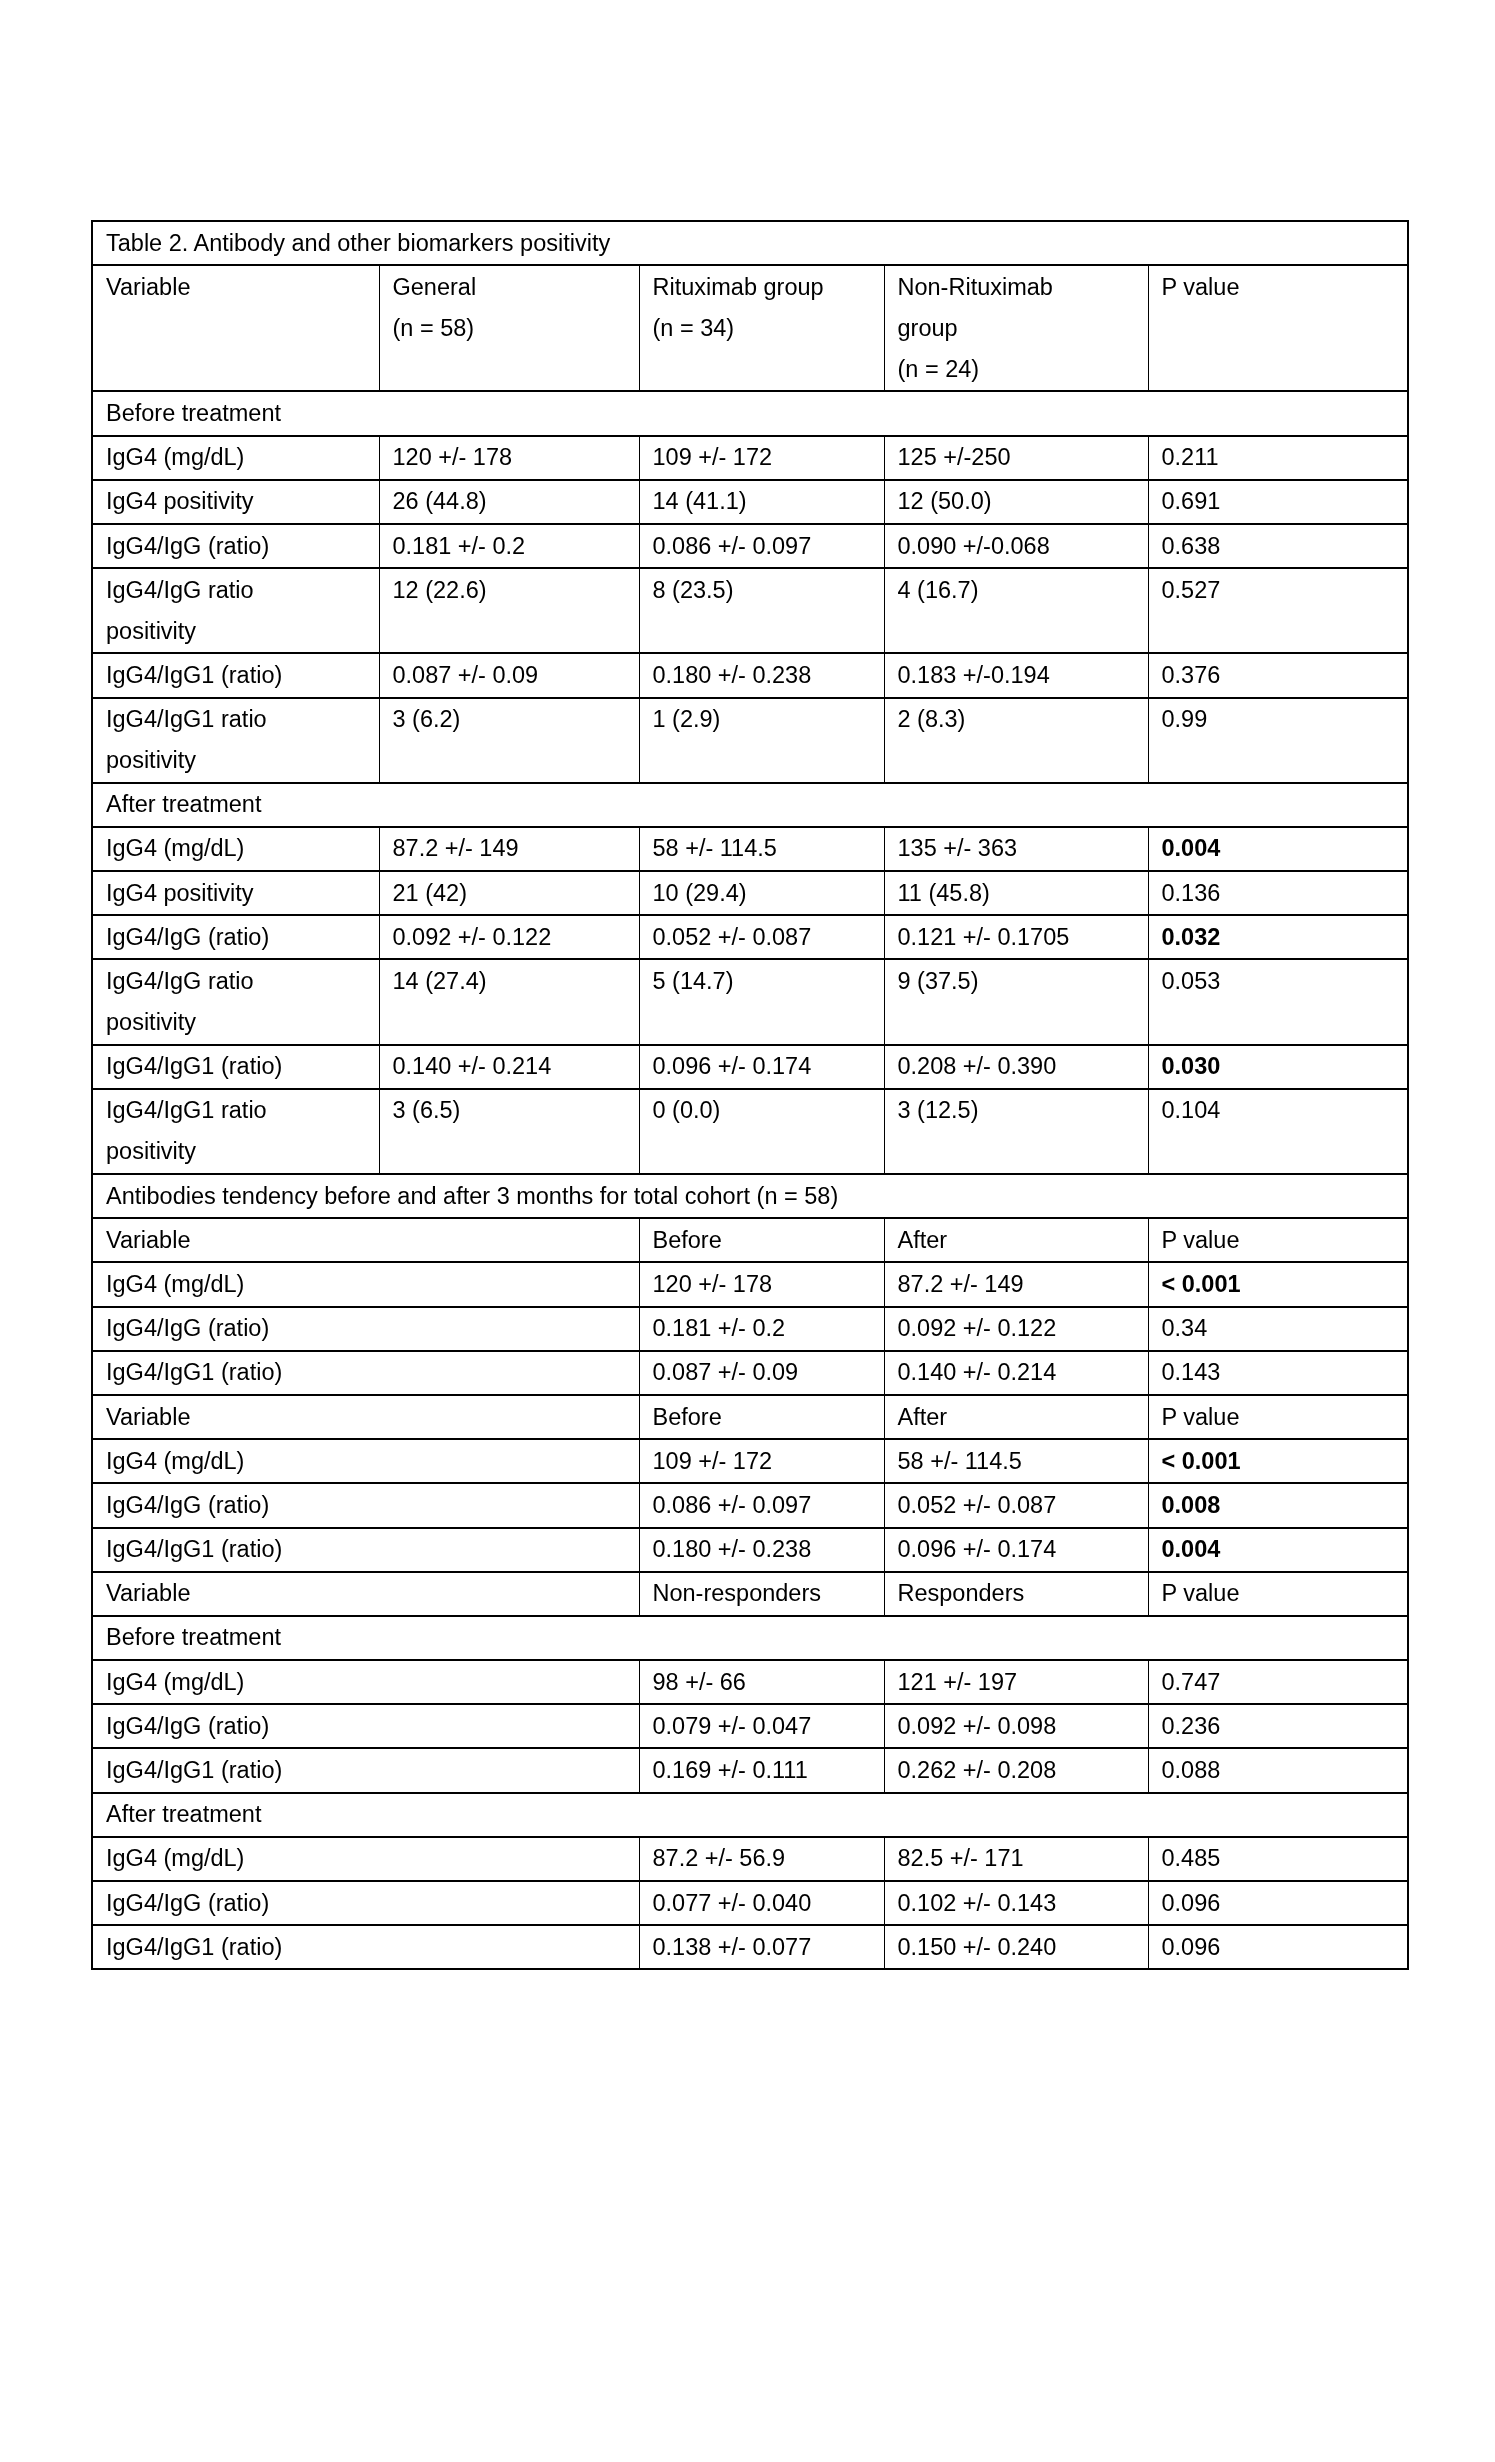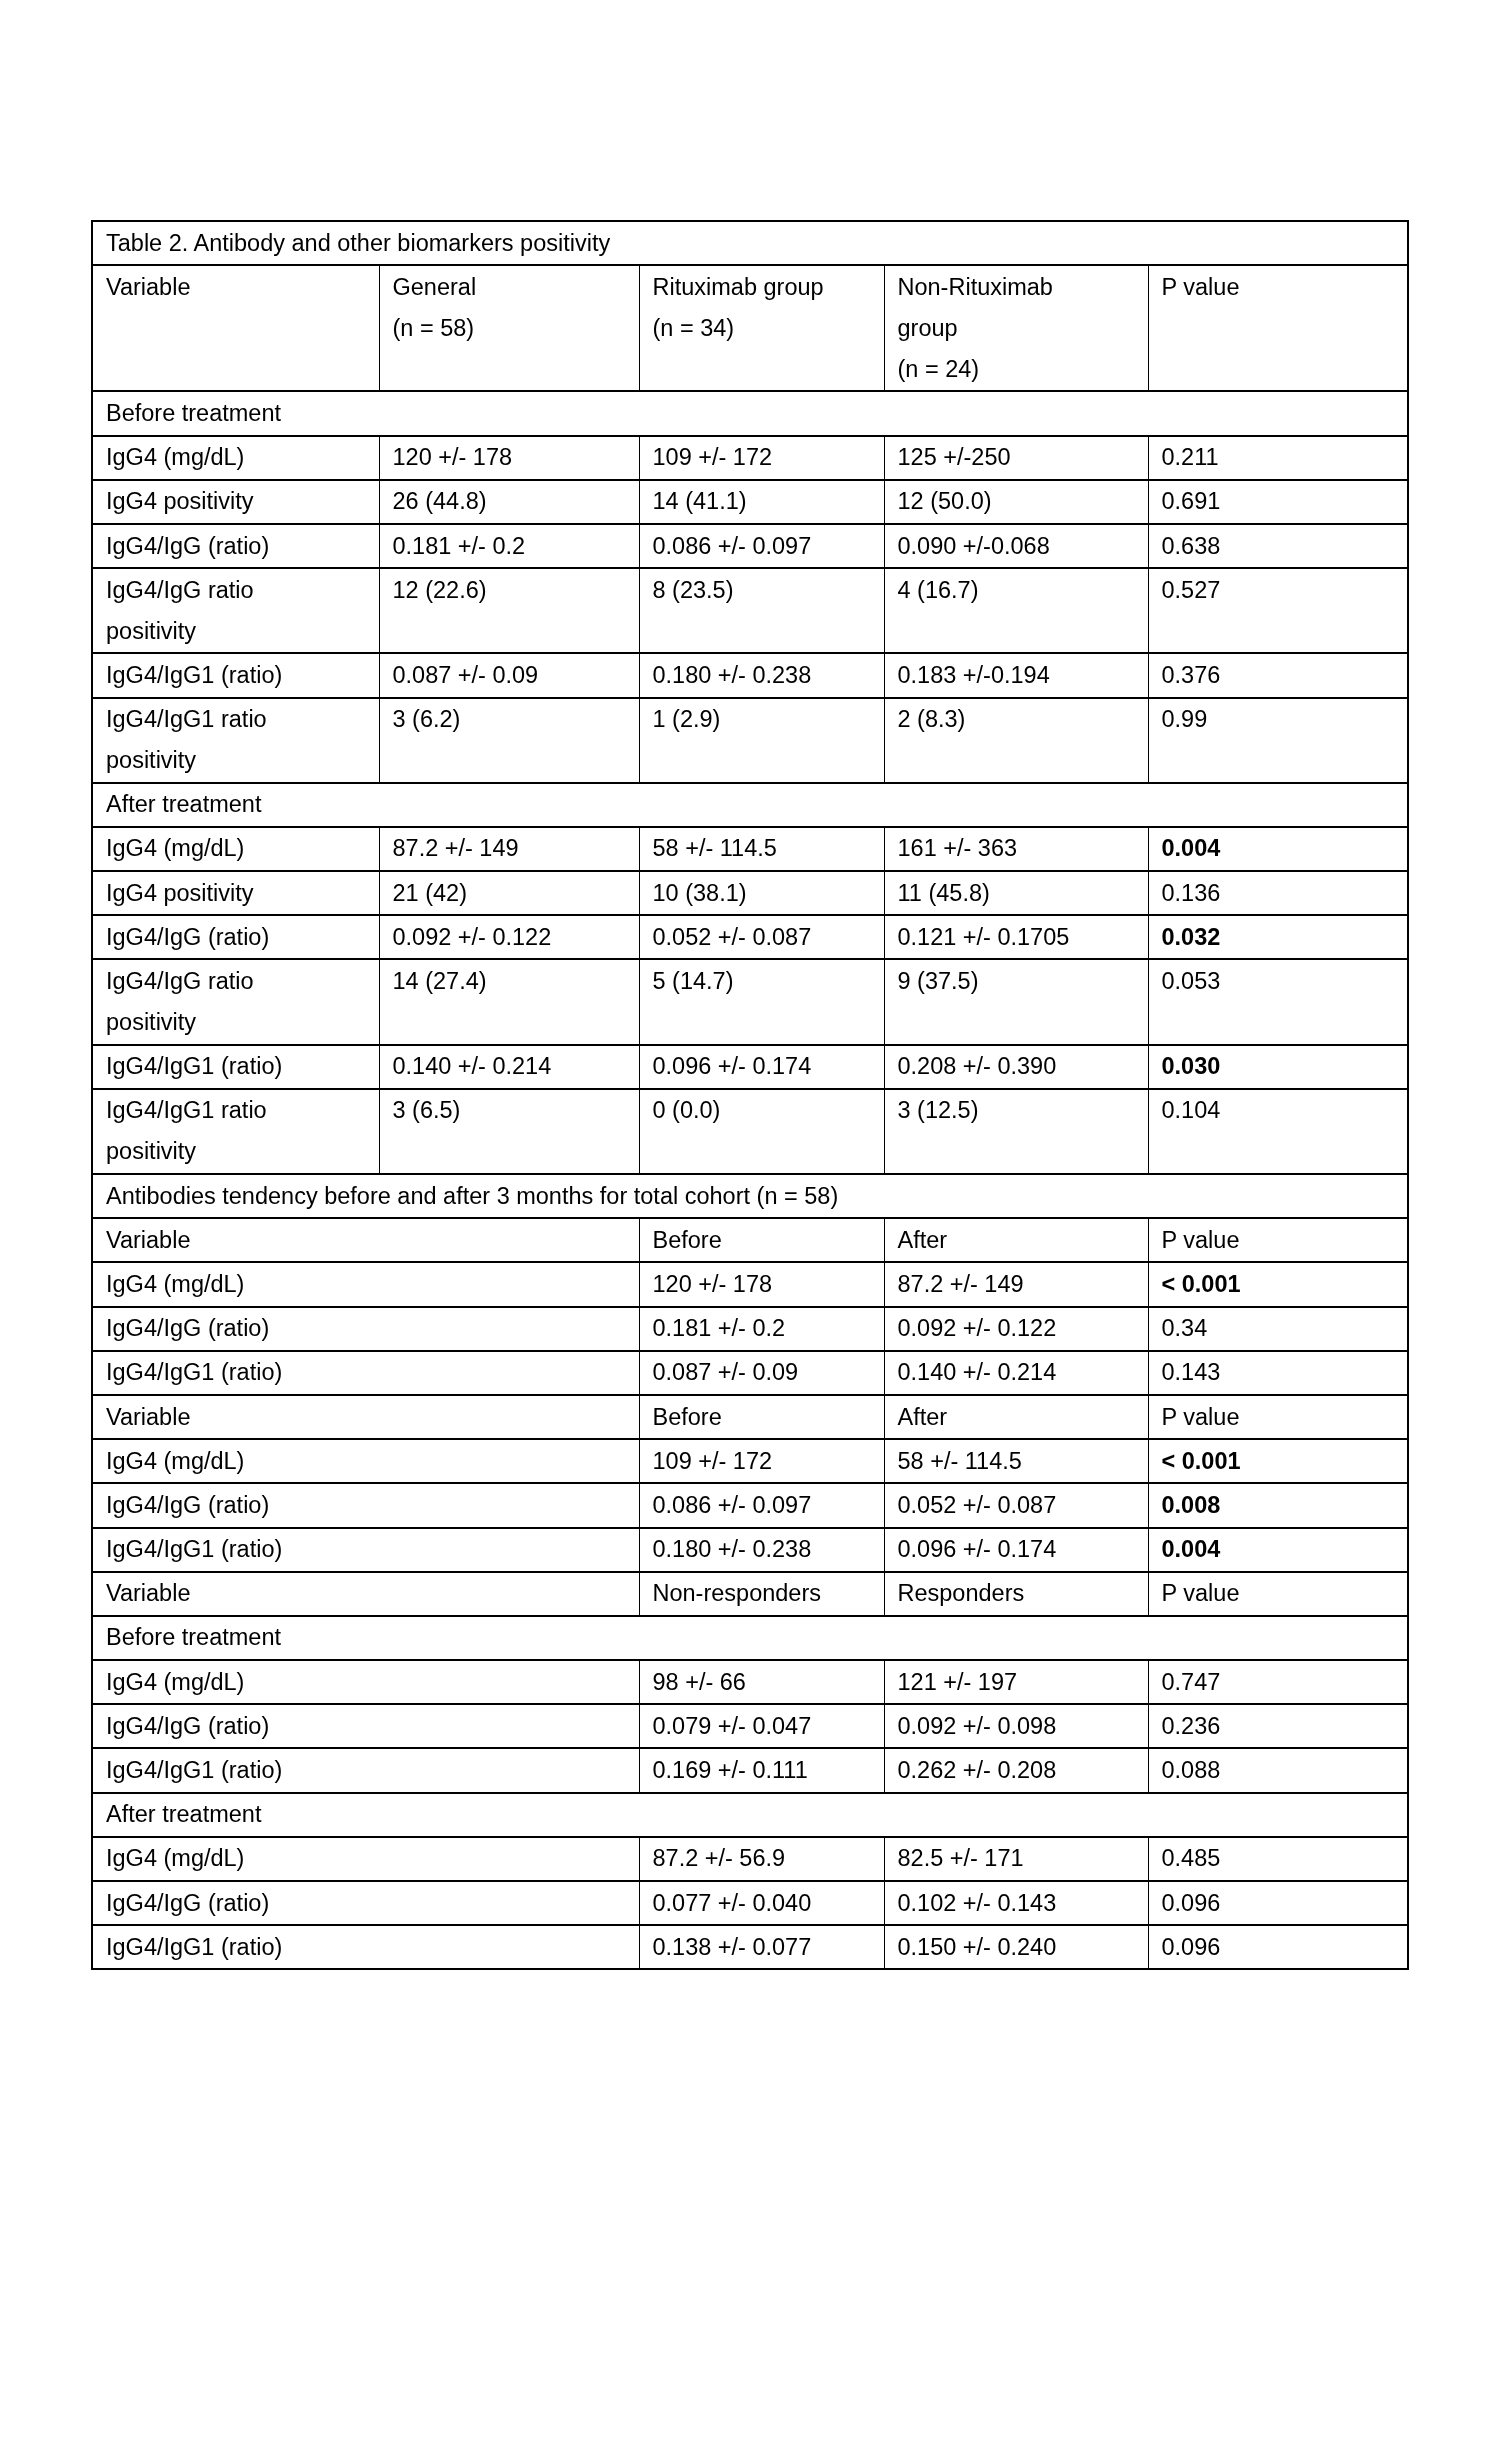--- a/index.html
+++ b/index.html
@@ -116,27 +116,27 @@
           <td>2 (8.3)</td>
           <td>0.99</td>
         </tr>
         <tr>
           <td colspan="5">After treatment</td>
         </tr>
         <tr>
           <td>IgG4 (mg/dL)</td>
           <td>87.2 +/- 149</td>
           <td>58 +/- 114.5</td>
-          <td>161 +/- 363</td>
+          <td>135 +/- 363</td>
           <td class="b">0.004</td>
         </tr>
         <tr>
           <td>IgG4 positivity</td>
           <td>21 (42)</td>
-          <td>10 (38.1)</td>
+          <td>10 (29.4)</td>
           <td>11 (45.8)</td>
           <td>0.136</td>
         </tr>
         <tr>
           <td>IgG4/IgG (ratio)</td>
           <td>0.092 +/- 0.122</td>
           <td>0.052 +/- 0.087</td>
           <td>0.121 +/- 0.1705</td>
           <td class="b">0.032</td>
         </tr>

